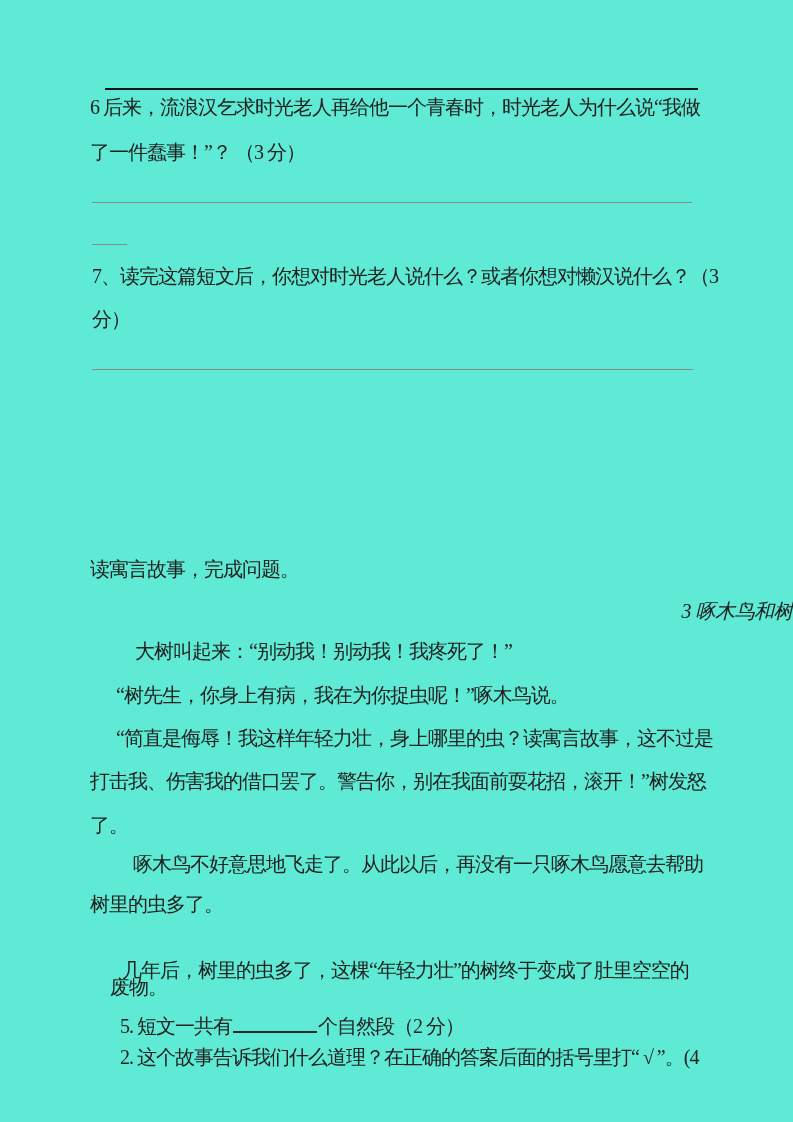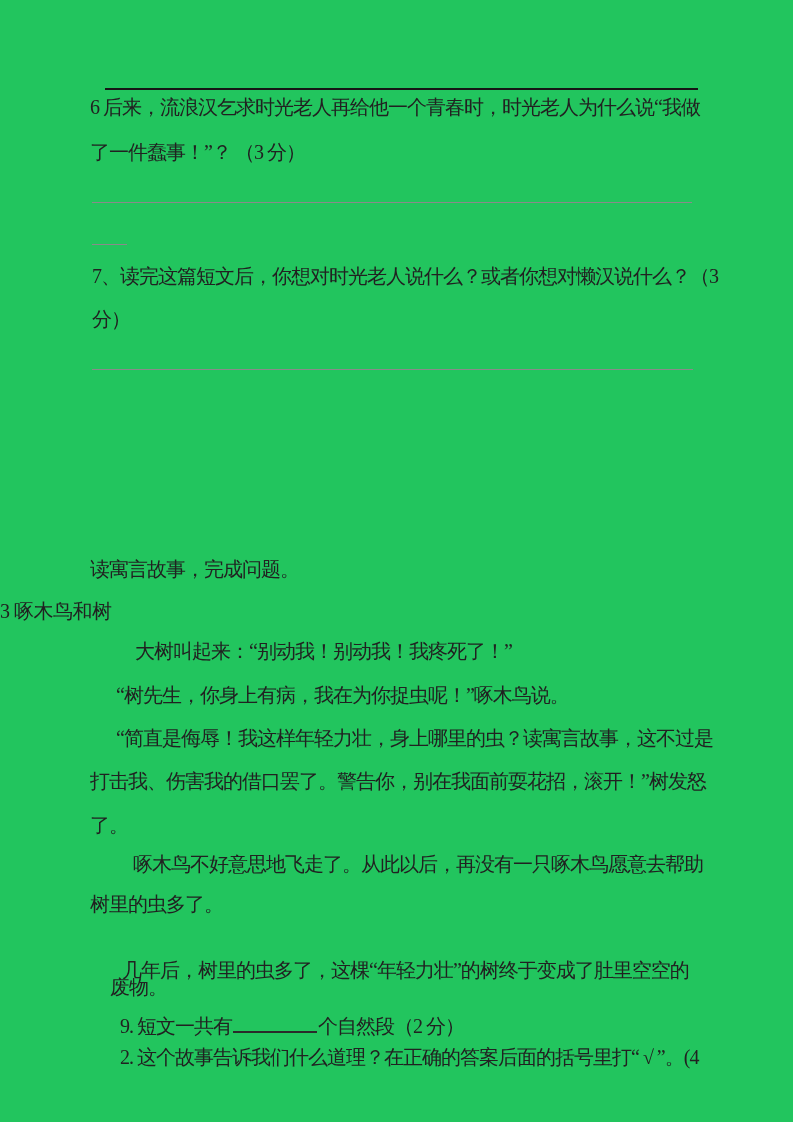--- a/index.html
+++ b/index.html
@@ -4,21 +4,21 @@
 <style>
   html, body {
     margin: 0;
     padding: 0;
     background: #ffffff;
   }
   .page {
     position: relative;
     width: 793px;
     height: 1122px;
-    background: #22c55e;
+    background: #5eead4;
     overflow: hidden;
     font-family: "Liberation Serif", "DejaVu Serif", serif;
     color: #212121;
   }
   .line {
     position: absolute;
     font-size: 20px;
     line-height: 26px;
     letter-spacing: -1px;
     white-space: nowrap;
@@ -31,26 +31,27 @@
   }
   .answer-line {
     position: absolute;
     height: 0;
     border-bottom: 1.5px solid #8a8a8a;
   }
   .title-line {
     position: absolute;
     left: 0;
     width: 793px;
-    text-align: left;
+    text-align: right;
     font-size: 20px;
     line-height: 26px;
     letter-spacing: -0.5px;
     white-space: nowrap;
     color: #212121;
+    font-style: italic;
   }
   .inline-blank {
     display: inline-block;
     width: 84px;
     height: 18px;
     border-bottom: 2px solid #2a2a2a;
     vertical-align: baseline;
     margin: 0 1px;
   }
 </style>
@@ -84,18 +85,18 @@
   <div class="line" style="left:90px; top:768px;">打击我、伤害我的借口罢了。警告你，别在我面前耍花招，滚开！”树发怒</div>
   <div class="line" style="left:90px; top:812px;">了。</div>
 
   <div class="line" style="left:133px; top:851px;">啄木鸟不好意思地飞走了。从此以后，再没有一只啄木鸟愿意去帮助</div>
   <div class="line" style="left:90px; top:891px;">树里的虫多了。</div>
 
   <div class="line" style="left:122px; top:933px;margin-top:24px;">几年后，树里的虫多了，这棵“年轻力壮”的树终于变成了肚里空空的</div>
   <div class="line" style="left:90px; top:974px;margin-left:20px;">废物。</div>
 
   <div class="line" style="left:120px; top:1013px;">
-    <span>9. 短文一共有</span><span class="inline-blank"></span><span>个自然段（2 分）</span>
+    <span>5. 短文一共有</span><span class="inline-blank"></span><span>个自然段（2 分）</span>
   </div>
 
   <div class="line" style="left:120px; top:1044px;">2. 这个故事告诉我们什么道理？在正确的答案后面的括号里打“ √ ”。(4</div>
 
 </div>
 
 </body></html>

